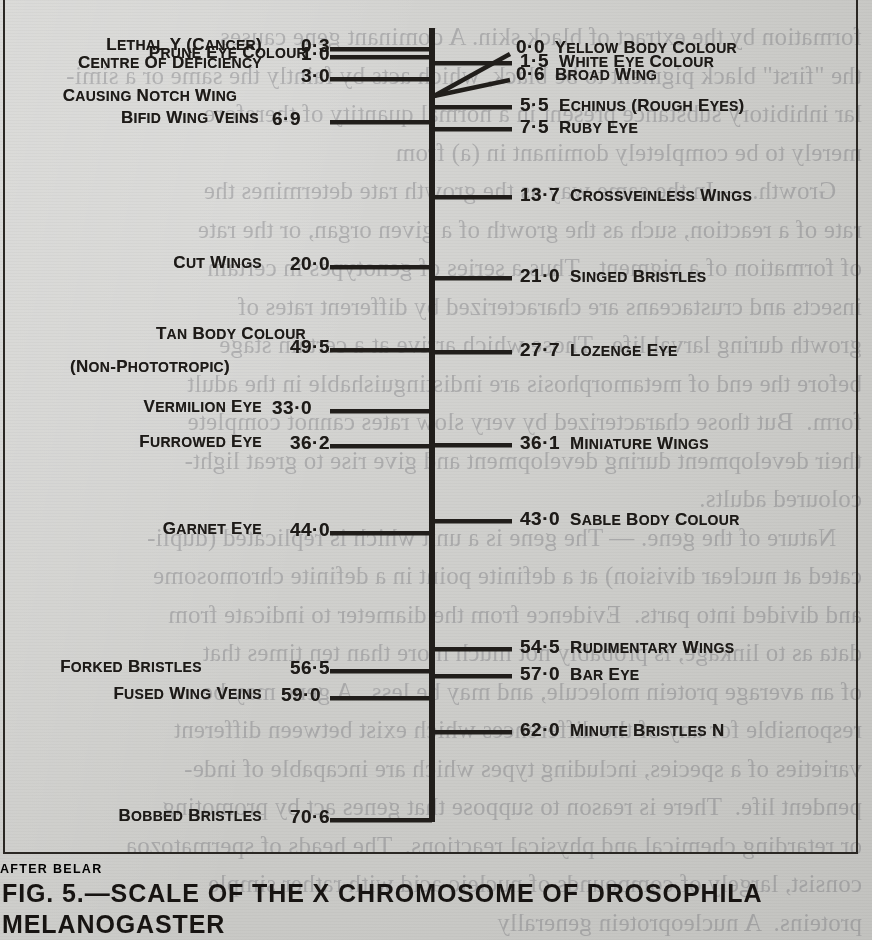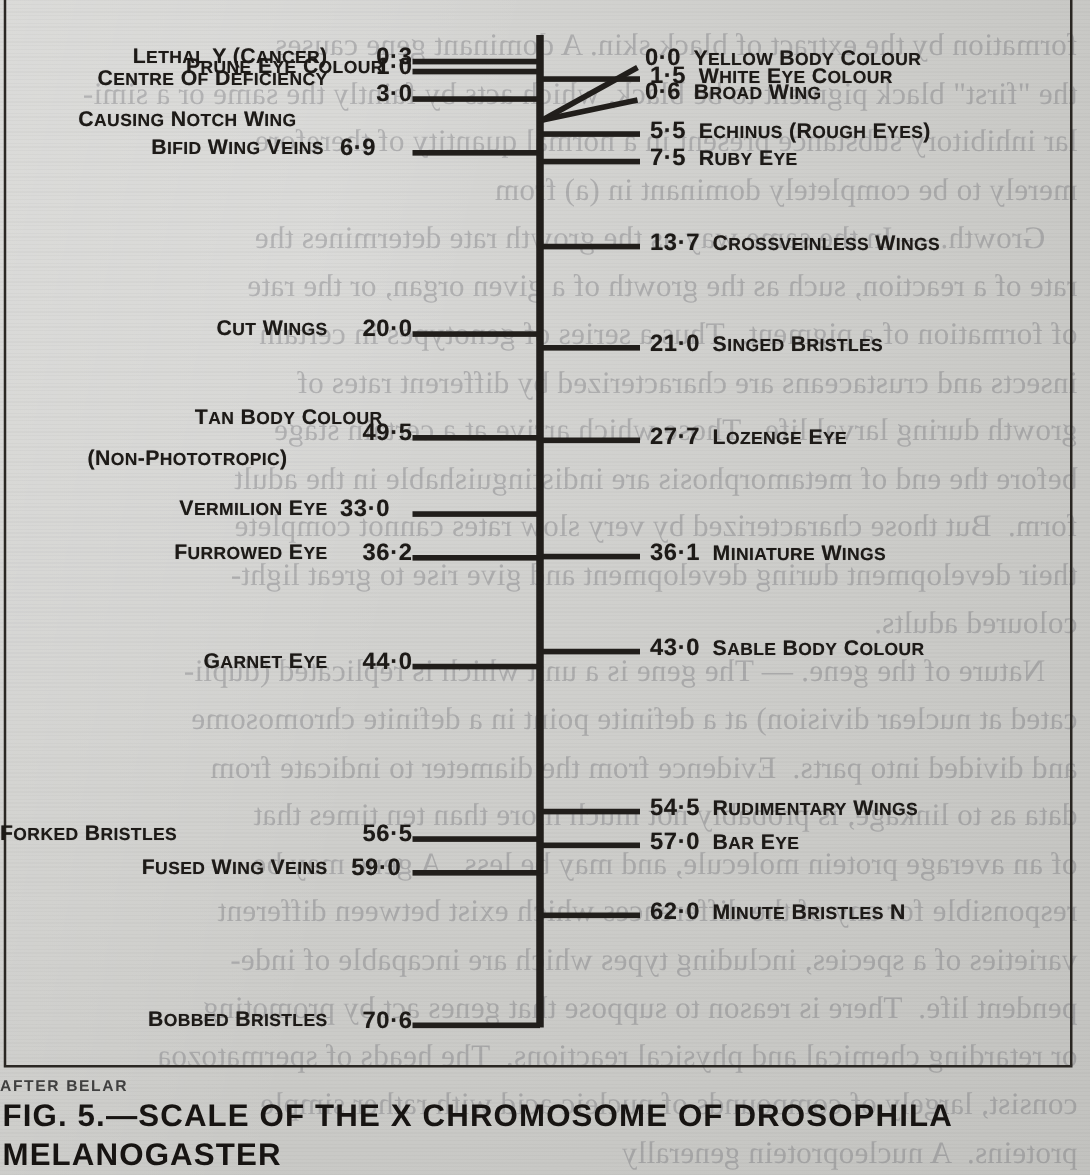--- a/index.html
+++ b/index.html
@@ -66,21 +66,21 @@
     letter-spacing:.3px;
     white-space:nowrap;
     text-shadow:0 0 .6px rgba(0,0,0,.45);
   }
   .lbl .sm{font-size:14px;}          
   .lbl.num{font-size:18.5px;}
 
   
   #credit{
     position:absolute;left:0px;top:862px;
-    font-size:12.5px;font-weight:bold;letter-spacing:1.3px;color:#404040;
+    font-size:12.5px;font-weight:bold;letter-spacing:1.3px;color:#000000;
     font-family:"Liberation Sans", sans-serif;
   }
   #caption{
     position:absolute;left:2px;top:878px;width:868px;
     color:#171412;
     font-family:"Liberation Sans", sans-serif;
     font-weight:bold;font-size:20.5px;line-height:31px;letter-spacing:.9px;
   }
   #caption .l1{display:block;}
   .cap-big{font-size:25px;}
@@ -182,21 +182,21 @@
       <div class="lbl num" style="left: 272px; width: 58px; text-align: right; top: 336px;">49·5</div>
       <div class="lbl" style="left: 0px; width: 300px; text-align: center; top: 357px;">(N<span class="sm">O</span><span class="sm">N</span>-P<span class="sm">H</span><span class="sm">O</span><span class="sm">T</span><span class="sm">O</span><span class="sm">T</span><span class="sm">R</span><span class="sm">O</span><span class="sm">P</span><span class="sm">I</span><span class="sm">C</span>)</div>
       <div class="lbl" style="left: 0px; width: 262px; text-align: right; top: 324px; padding-left: 44px;">T<span class="sm">A</span><span class="sm">N</span> B<span class="sm">O</span><span class="sm">D</span><span class="sm">Y</span> C<span class="sm">O</span><span class="sm">L</span><span class="sm">O</span><span class="sm">U</span><span class="sm">R</span></div>
       <div class="lbl num" style="left: 272px; width: 58px; text-align: left; top: 397px;">33·0</div>
       <div class="lbl" style="left: 0px; width: 262px; text-align: right; top: 397px;">V<span class="sm">E</span><span class="sm">R</span><span class="sm">M</span><span class="sm">I</span><span class="sm">L</span><span class="sm">I</span><span class="sm">O</span><span class="sm">N</span> E<span class="sm">Y</span><span class="sm">E</span></div>
       <div class="lbl num" style="left: 272px; width: 58px; text-align: right; top: 432px;">36·2</div>
       <div class="lbl" style="left: 0px; width: 262px; text-align: right; top: 432px;">F<span class="sm">U</span><span class="sm">R</span><span class="sm">R</span><span class="sm">O</span><span class="sm">W</span><span class="sm">E</span><span class="sm">D</span> E<span class="sm">Y</span><span class="sm">E</span></div>
       <div class="lbl num" style="left: 272px; width: 58px; text-align: right; top: 519px;">44·0</div>
       <div class="lbl" style="left: 0px; width: 262px; text-align: right; top: 519px;">G<span class="sm">A</span><span class="sm">R</span><span class="sm">N</span><span class="sm">E</span><span class="sm">T</span> E<span class="sm">Y</span><span class="sm">E</span></div>
       <div class="lbl num" style="left: 272px; width: 58px; text-align: right; top: 657px;">56·5</div>
-      <div class="lbl" style="left: 0px; width: 262px; text-align: left; top: 657px;">F<span class="sm">O</span><span class="sm">R</span><span class="sm">K</span><span class="sm">E</span><span class="sm">D</span> B<span class="sm">R</span><span class="sm">I</span><span class="sm">S</span><span class="sm">T</span><span class="sm">L</span><span class="sm">E</span><span class="sm">S</span></div>
+      <div class="lbl" style="left: 0px; width: 262px; text-align: center; top: 657px;">F<span class="sm">O</span><span class="sm">R</span><span class="sm">K</span><span class="sm">E</span><span class="sm">D</span> B<span class="sm">R</span><span class="sm">I</span><span class="sm">S</span><span class="sm">T</span><span class="sm">L</span><span class="sm">E</span><span class="sm">S</span></div>
       <div class="lbl num" style="left: 272px; width: 58px; text-align: center; top: 684px;">59·0</div>
       <div class="lbl" style="left: 0px; width: 262px; text-align: right; top: 684px;">F<span class="sm">U</span><span class="sm">S</span><span class="sm">E</span><span class="sm">D</span> W<span class="sm">I</span><span class="sm">N</span><span class="sm">G</span> V<span class="sm">E</span><span class="sm">I</span><span class="sm">N</span><span class="sm">S</span></div>
       <div class="lbl num" style="left: 272px; width: 58px; text-align: right; top: 806px;">70·6</div>
       <div class="lbl" style="left: 0px; width: 262px; text-align: right; top: 806px;">B<span class="sm">O</span><span class="sm">B</span><span class="sm">B</span><span class="sm">E</span><span class="sm">D</span> B<span class="sm">R</span><span class="sm">I</span><span class="sm">S</span><span class="sm">T</span><span class="sm">L</span><span class="sm">E</span><span class="sm">S</span></div>
     </div>
 </div>
 
 <div id="credit">AFTER BELAR</div>
 <div id="caption">
   <span class="l1 cap-big">FIG. 5.—SCALE OF THE X CHROMOSOME OF DROSOPHILA MELANOGASTER</span>

